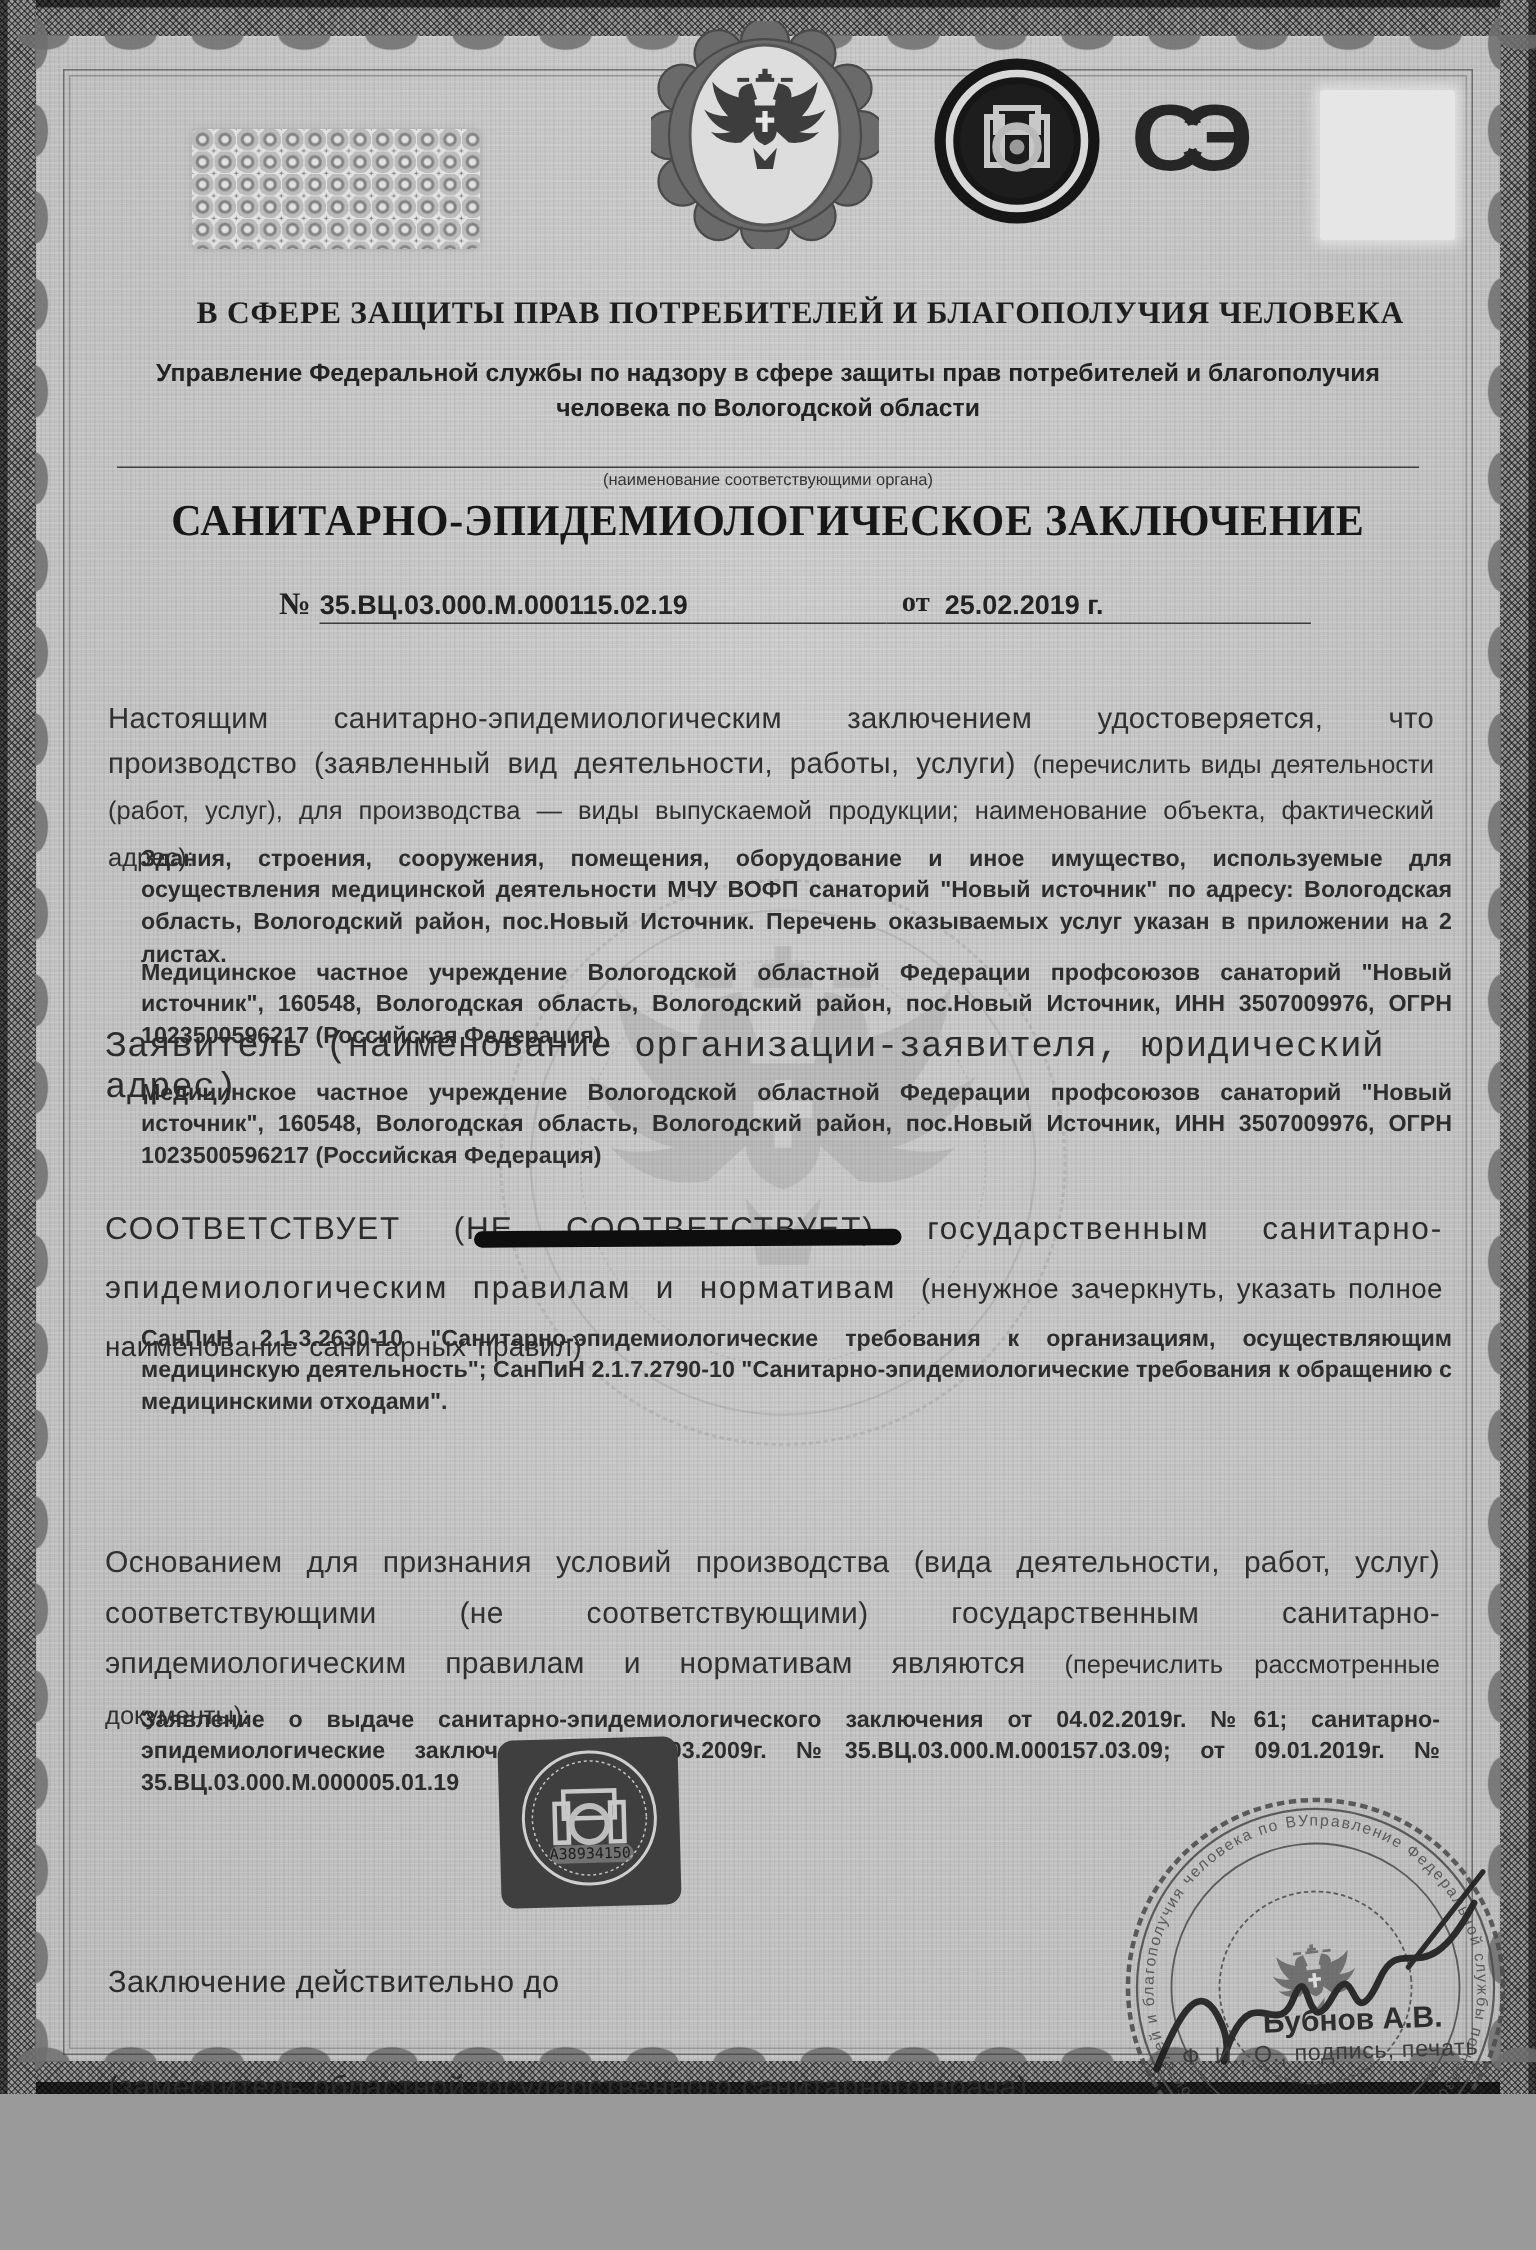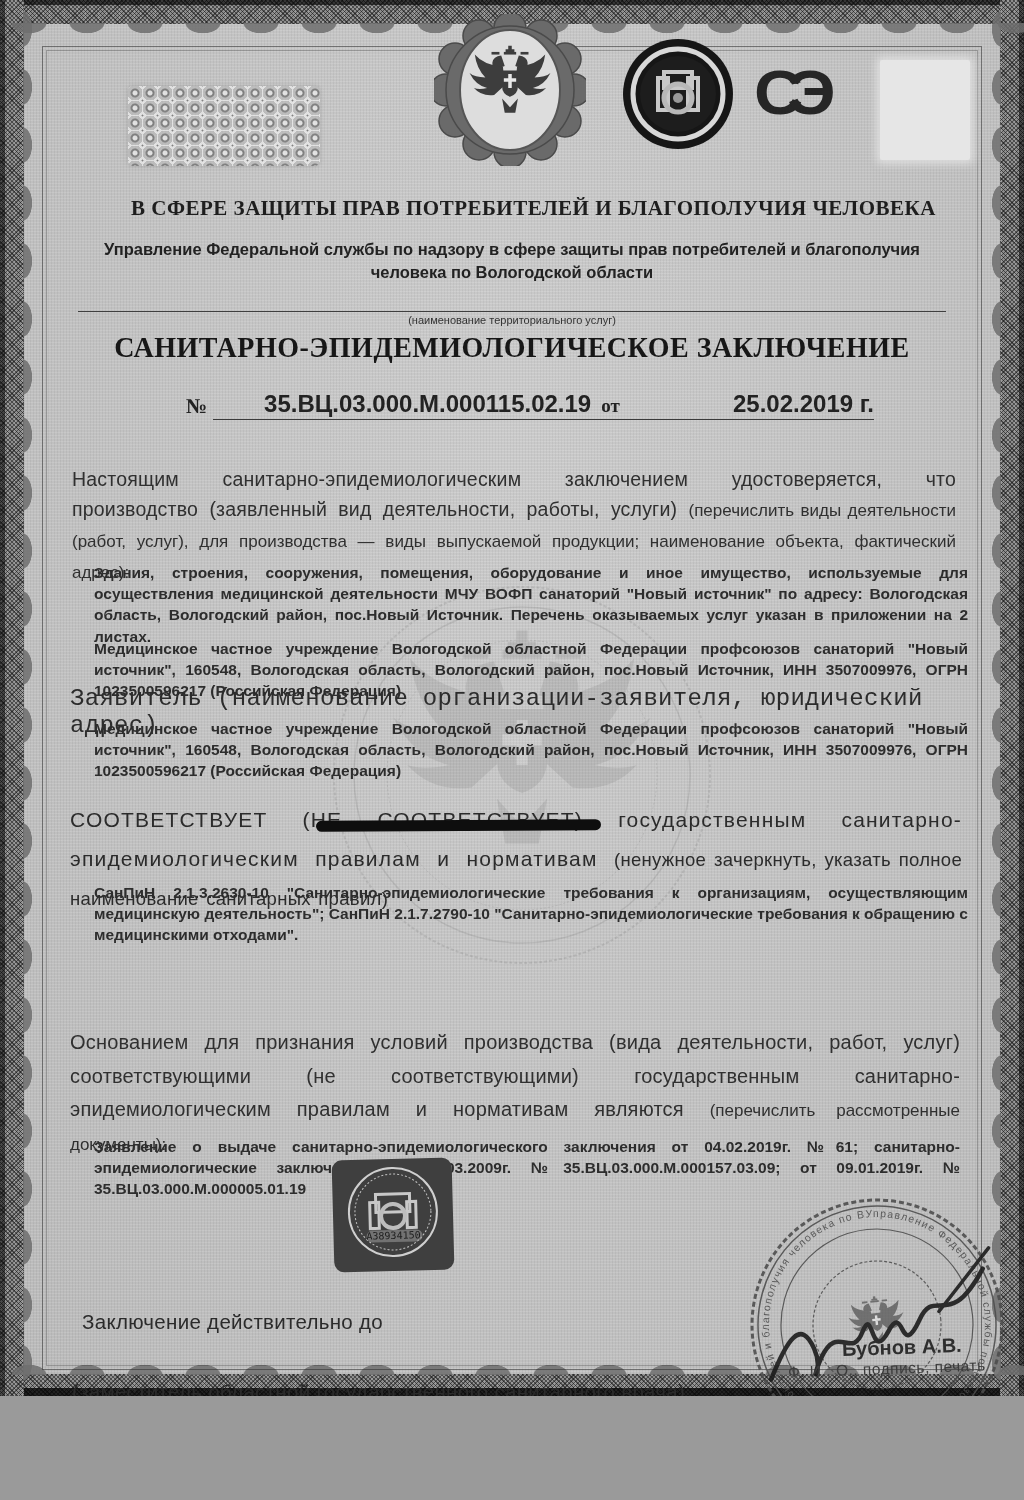--- a/index.html
+++ b/index.html
@@ -44,41 +44,41 @@
   .ctr{left:0;right:0;text-align:center;}
   .hline1{top:166px;font-size:21px;font-weight:bold;letter-spacing:1px;color:#1e1e1e;}
   .hline2{top:196px;font-size:21px;font-weight:bold;letter-spacing:.5px;color:#1e1e1e;margin-left:43px;}
   .dept{top:238px;left:92px;right:92px;text-align:center;font-size:16.5px;font-weight:600;color:#222;line-height:1.4;}
   .org-rule{top:311px;left:78px;right:78px;border-top:1px solid #3f3f3f;height:0;}
   .org-cap{top:314px;font-size:11px;color:#333;}
   .doc-title{top:332px;font-size:28px;font-weight:bold;letter-spacing:.5px;color:#171717;transform:scaleY(1.05);}
   .numrow{top:390px;left:186px;right:150px;display:flex;align-items:flex-end;z-index:5;color:#222;}
   .numrow .lbl{font-size:21px;font-weight:bold;padding:0 6px 1px 0;}
   .numrow .of{font-size:19px;font-weight:bold;padding:0 10px 2px 10px;border-bottom:1.6px solid #3a3a3a;}
-  .uline{border-bottom:1.6px solid #3a3a3a;text-align:right;font-size:24px;font-weight:bold;padding-bottom:1px;}
+  .uline{border-bottom:1.6px solid #3a3a3a;text-align:left;font-size:18px;font-weight:bold;padding-bottom:1px;}
   .u1{flex:2.4;}
   .u2{flex:1.55;}
   .bigp{color:#303030;font-size:19.5px;line-height:1.58;text-align:justify;word-spacing:5px;letter-spacing:.2px;}
   .bigp .note{font-size:17px;word-spacing:1px;letter-spacing:0;}
   .smallp{color:#2d2d2d;font-size:15.5px;line-height:1.38;text-align:justify;font-weight:600;}
   .certify{top:444px;left:72px;width:884px;}
   .objdesc{top:546px;left:94px;width:874px;}
   .app1{top:622px;left:94px;width:874px;}
   .applabel{top:685px;left:70px;font-size:24px;color:#2c2c2c;letter-spacing:.3px;font-family:Liberation Mono, monospace;}
   .app2{top:702px;left:94px;width:874px;}
   .conform{top:780px;left:70px;width:892px;color:#2b2b2b;font-size:21px;line-height:1.85;
     text-align:justify;letter-spacing:1.2px;word-spacing:9px;}
   .conform .note{font-size:18.5px;letter-spacing:.3px;word-spacing:2px;}
   .strike{position:relative;white-space:nowrap;}
   .strike::after{content:"";position:absolute;left:2%;right:-18px;top:12px;height:11px;
     background:#0e0e0e;border-radius:7px;transform:rotate(-.35deg);}
   .sanpin{top:866px;left:94px;width:874px;}
   .basis{top:1006px;left:70px;width:890px;font-size:20px;line-height:1.68;}
   .docs{top:1120px;left:94px;width:866px;}
-  .valid{top:1310px;left:72px;font-size:20.5px;color:#2b2b2b;letter-spacing:.3px;margin-left:10px;}
+  .valid{top:1310px;left:72px;font-size:20.5px;color:#2b2b2b;letter-spacing:.3px;}
   .chief{top:1350px;left:72px;font-size:20.5px;color:#2b2b2b;letter-spacing:.3px;}
   .deputy{top:1380px;left:72px;font-size:20.5px;color:#2b2b2b;letter-spacing:.3px;}
   .form-number{top:1436px;font-size:19px;letter-spacing:3px;color:#3a3a3a;}
   
   .foil{top:86px;left:128px;width:192px;height:80px;border-radius:5px;opacity:.6;z-index:4;
     background-color:#b5b5b5;
     background-image:repeating-radial-gradient(circle at 7px 7px, rgba(250,250,250,.95) 0 2px, rgba(70,70,70,.85) 3px 4px, rgba(190,190,190,.35) 5px 7.5px);
     background-size:15px 15px;box-shadow:0 0 4px rgba(120,120,120,.6);}
   .rosette{top:14px;left:434px;width:152px;height:152px;z-index:6;}
   .holo-circle{top:36px;left:620px;width:116px;height:116px;z-index:6;}
@@ -163,21 +163,21 @@
     <circle cx="58" cy="62" r="14" fill="none" stroke="#b8b8b8" stroke-width="5"></circle>
     <circle cx="58" cy="62" r="5" fill="#999"></circle>
   </svg>
 
   <div class="abs se-logo">СЭ</div>
   <div class="abs white-patch"></div>
 
   <div class="abs ctr serif hline2">В СФЕРЕ ЗАЩИТЫ ПРАВ ПОТРЕБИТЕЛЕЙ И БЛАГОПОЛУЧИЯ ЧЕЛОВЕКА</div>
   <div class="abs dept">Управление Федеральной службы по надзору в сфере защиты прав потребителей и благополучия человека по Вологодской области</div>
   <div class="abs org-rule"></div>
-  <div class="abs ctr org-cap">(наименование территориального услуг)</div>
+  <div class="abs ctr org-cap">(наименование соответствующими органа)</div>
   <div class="abs ctr serif doc-title">САНИТАРНО-ЭПИДЕМИОЛОГИЧЕСКОЕ ЗАКЛЮЧЕНИЕ</div>
 
   <div class="abs numrow">
     <span class="lbl serif">№</span>
     <span class="uline u1">35.ВЦ.03.000.М.000115.02.19</span>
     <span class="of serif">от</span>
     <span class="uline u2">25.02.2019 г.</span>
   </div>
 
   <p class="abs bigp certify"><span>Настоящим санитарно-эпидемиологическим заключением удостоверяется, что производство (заявленный вид деятельности, работы, услуги)</span> <span class="note">(перечислить виды деятельности (работ, услуг), для производства — виды выпускаемой продукции; наименование объекта, фактический адрес):</span></p>

